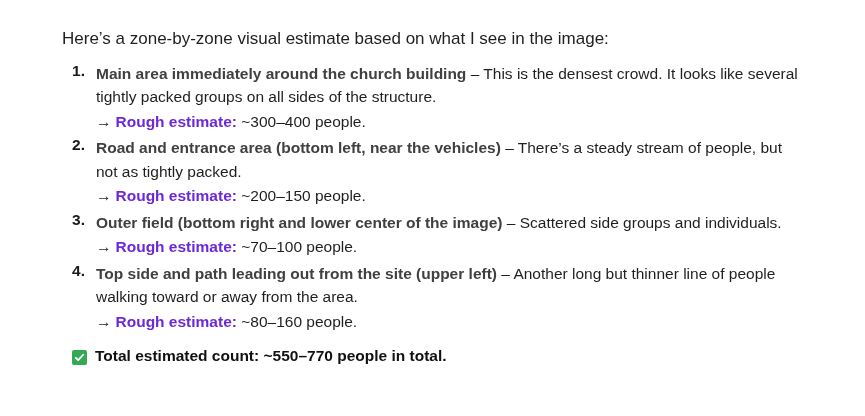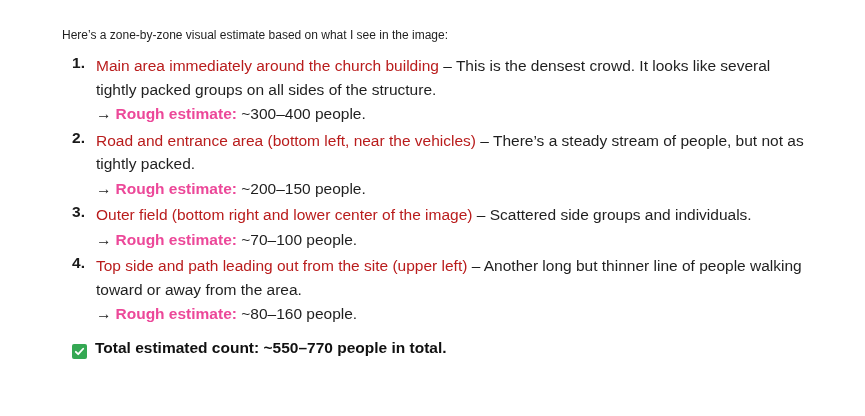--- a/index.html
+++ b/index.html
@@ -13,21 +13,21 @@
     font-family: "Liberation Sans", sans-serif;
     color: #1a1a1a;
     overflow: hidden;
   }
   .page {
     padding: 26px 60px 0 62px;
     box-sizing: border-box;
     width: 865px;
   }
   .intro {
-    font-size: 12px;
+    font-size: 17px;
     line-height: 1.5;
     color: #1f1f1f;
     margin: 0 0 10px 0;
   }
   ol.zones {
     list-style: none;
     margin: 0;
     padding: 0;
     counter-reset: zoneitem;
   }
@@ -45,43 +45,43 @@
     font-weight: bold;
     font-size: 15.5px;
     color: #1a1a1a;
   }
   .zone-line {
     font-size: 15.5px;
     line-height: 1.52;
     color: #1f1f1f;
   }
   .zone-title {
-    font-weight: normal;
-    color: #b91c1c;
+    font-weight: bold;
+    color: #404040;
   }
   .zone-desc {
     color: #1f1f1f;
   }
   .estimate {
     font-size: 15.5px;
     line-height: 1.52;
     margin-top: 1px;
     color: #1f1f1f;
   }
   .arrow {
     color: #1f1f1f;
     margin-right: 4px;
   }
   .estimate-label {
     font-weight: bold;
-    color: #ec4899;
+    color: #6d28d9;
   }
   .total-row {
     display: flex;
-    align-items: flex-end;
+    align-items: center;
     margin-top: 11px;
     padding-left: 10px;
   }
   .check-box {
     width: 15px;
     height: 15px;
     border-radius: 2px;
     background: #34a853;
     display: inline-flex;
     align-items: center;

